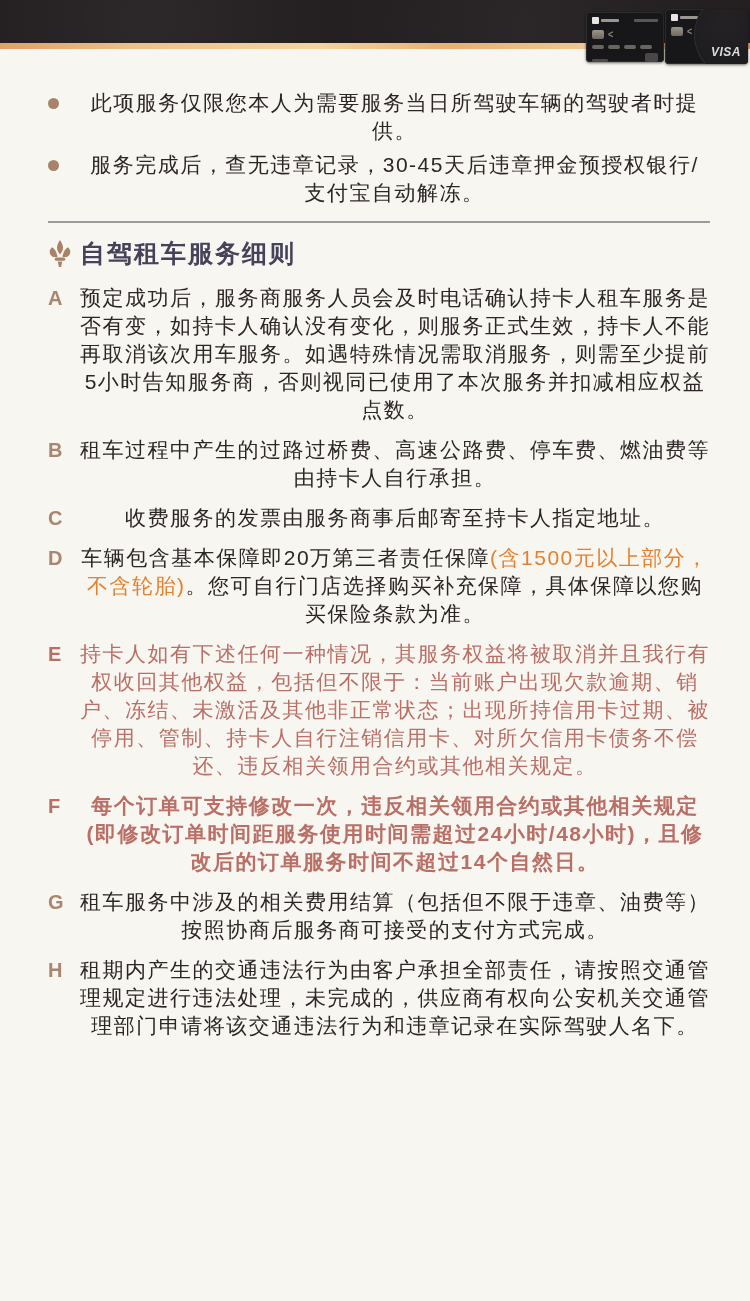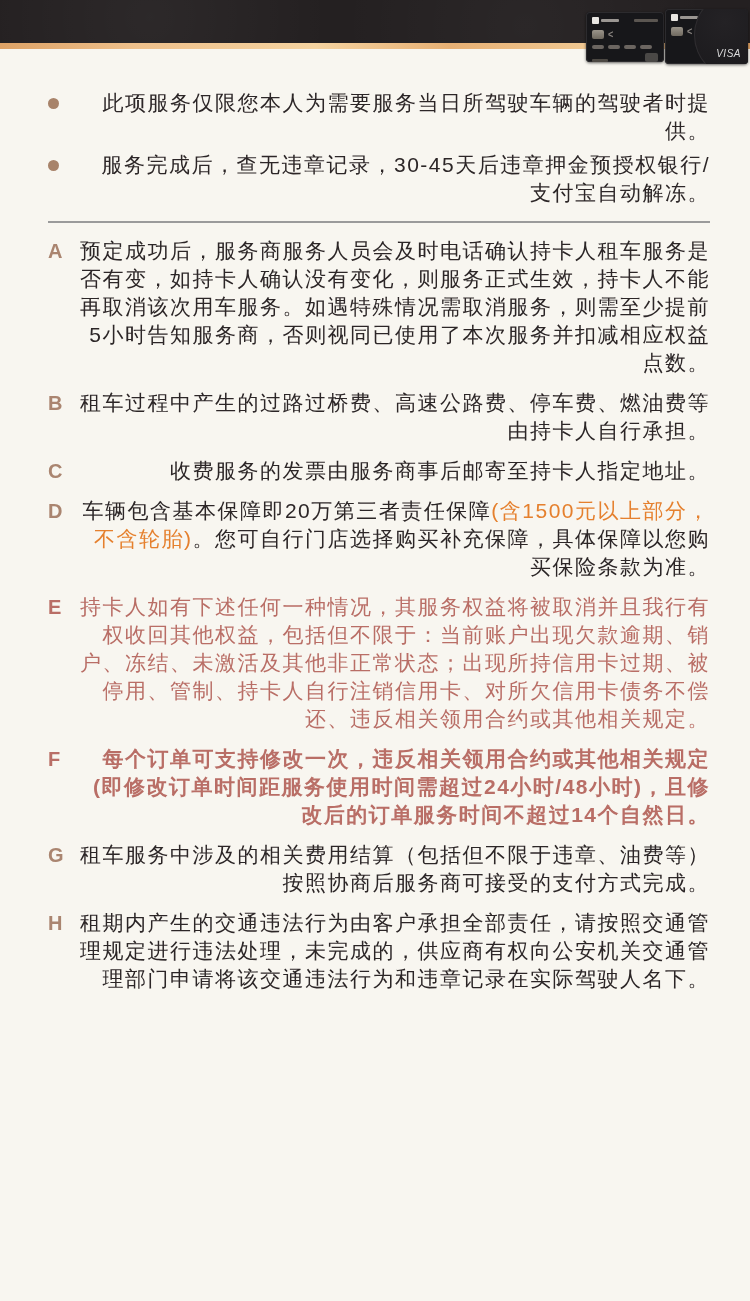--- a/index.html
+++ b/index.html
@@ -47,32 +47,32 @@
   .num-group { width:12px; height:4px; background:#6b6560; border-radius:2px; }
   .bottom-row { display:flex; align-items:flex-end; margin-top:4px; }
   .small-bar { width:16px; height:3px; background:#4c4843; border-radius:1px; }
   .hologram { margin-left:auto; width:13px; height:9px; background:#4a4846; border-radius:2px; }
   .big-circle {
     position:absolute; top:-18px; right:-34px; width:88px; height:88px;
     border-radius:50%;
     background:radial-gradient(circle at 35% 35%, #242225, #1b1a1d 70%);
     box-shadow:inset 0 0 0 1px #2f2d30;
   }
-  .visa { position:absolute; right:7px; bottom:5px; font-size:10px; font-weight:normal; font-style:italic; color:#dcdcdc; letter-spacing:0.5px; }
+  .visa { position:absolute; right:7px; bottom:5px; font-size:12px; font-weight:bold; font-style:italic; color:#dcdcdc; letter-spacing:0.5px; }
   
   .content { padding:40px 40px 0 48px; }
   .notes { list-style:none; }
   .notes li { display:flex; margin-bottom:6px; }
   .dot {
     flex:0 0 11px; width:11px; height:11px; border-radius:50%;
     background:#a8836a; margin-top:9px; margin-right:20px;
   }
   .note-text, .rule-text {
     font-size:21px; line-height:28px; letter-spacing:1.5px;
-    color:#2c2627; text-align:right;
+    color:#2c2627; text-align:center;
   }
   .divider { border:none; border-top:2px solid #9b9b9b; margin:14px 0 14px 0; }
   .section-head { display:flex; align-items:center; margin:0 0 14px 0; }
   .fleur { width:24px; height:27px; margin-right:8px; flex:0 0 24px; }
   .section-title { font-size:25px; font-weight:700; color:#454259; letter-spacing:2px; }
   .rules { list-style:none; }
   .rules li { display:flex; margin-bottom:12px; }
   .letter {
     flex:0 0 32px; font-size:20px; line-height:28px; font-weight:700;
     color:#aa8570; letter-spacing:0;
@@ -137,20 +137,32 @@
       <p class="note-text">此项服务仅限您本人为需要服务当日所驾驶车辆的驾驶者时提供。</p>
     </li>
     <li>
       <span class="dot"></span>
       <p class="note-text">服务完成后，查无违章记录，30-45天后违章押金预授权银行/支付宝自动解冻。</p>
     </li>
   </ul>
 
   <hr class="divider">
 
+  <div class="section-head">
+    <svg class="fleur" viewBox="0 0 24 27">
+      <g fill="#a8836a">
+        <path d="M12 0 C9.4 3.6 8.4 7.2 9.4 10.2 C10.2 12.3 11.4 13.4 12 14.6 C12.6 13.4 13.8 12.3 14.6 10.2 C15.6 7.2 14.6 3.6 12 0 Z"></path>
+        <path d="M4.2 7.2 C1.6 9.1 1 12.2 2.5 14.7 C4 17 7 17.8 9.6 16.8 C9.1 14.6 8.1 9.7 4.2 7.2 Z"></path>
+        <path d="M19.8 7.2 C22.4 9.1 23 12.2 21.5 14.7 C20 17 17 17.8 14.4 16.8 C14.9 14.6 15.9 9.7 19.8 7.2 Z"></path>
+        <rect x="6.8" y="17.6" width="10.4" height="3.2" rx="1.6"></rect>
+        <path d="M9.8 21.6 L14.2 21.6 L13.1 27 L10.9 27 Z"></path>
+      </g>
+    </svg>
+    <h2 class="section-title">自驾租车服务细则</h2>
+  </div>
 
   <ol class="rules">
     <li>
       <span class="letter">A</span>
       <p class="rule-text">预定成功后，服务商服务人员会及时电话确认持卡人租车服务是否有变，如持卡人确认没有变化，则服务正式生效，持卡人不能再取消该次用车服务。如遇特殊情况需取消服务，则需至少提前5小时告知服务商，否则视同已使用了本次服务并扣减相应权益点数。</p>
     </li>
     <li>
       <span class="letter">B</span>
       <p class="rule-text">租车过程中产生的过路过桥费、高速公路费、停车费、燃油费等由持卡人自行承担。</p>
     </li>

